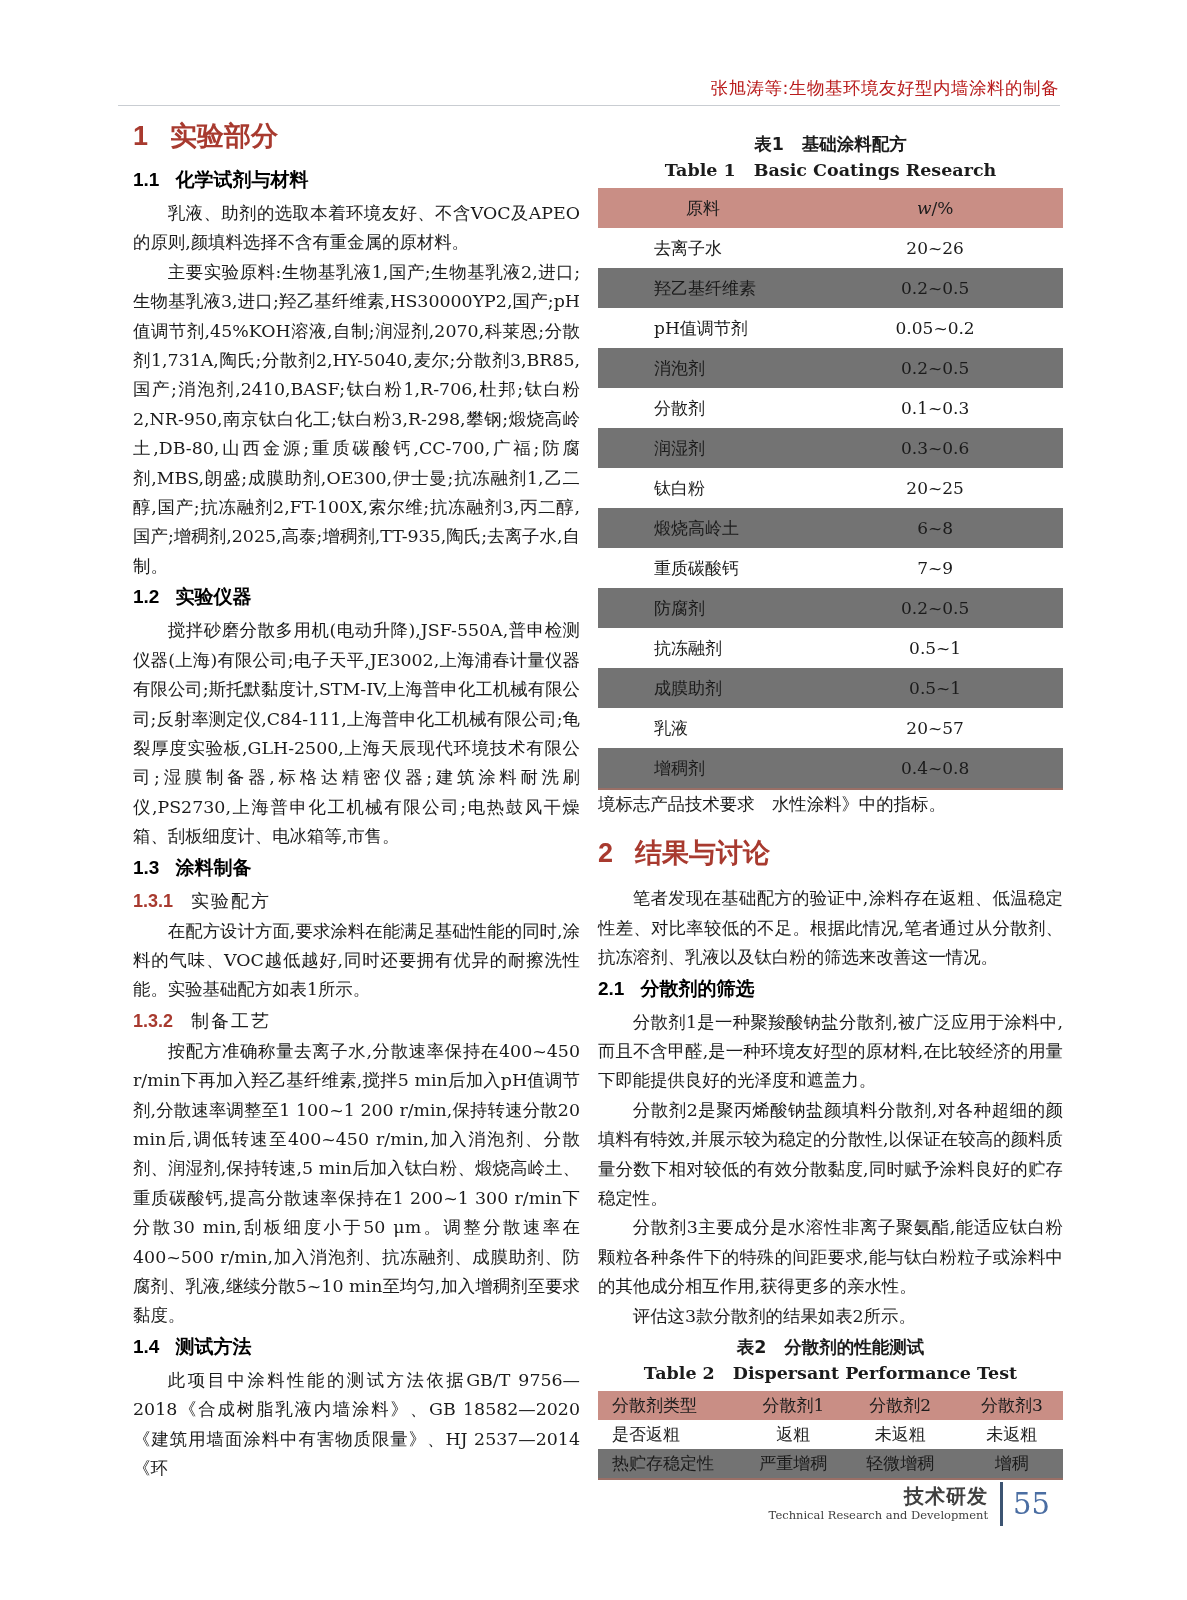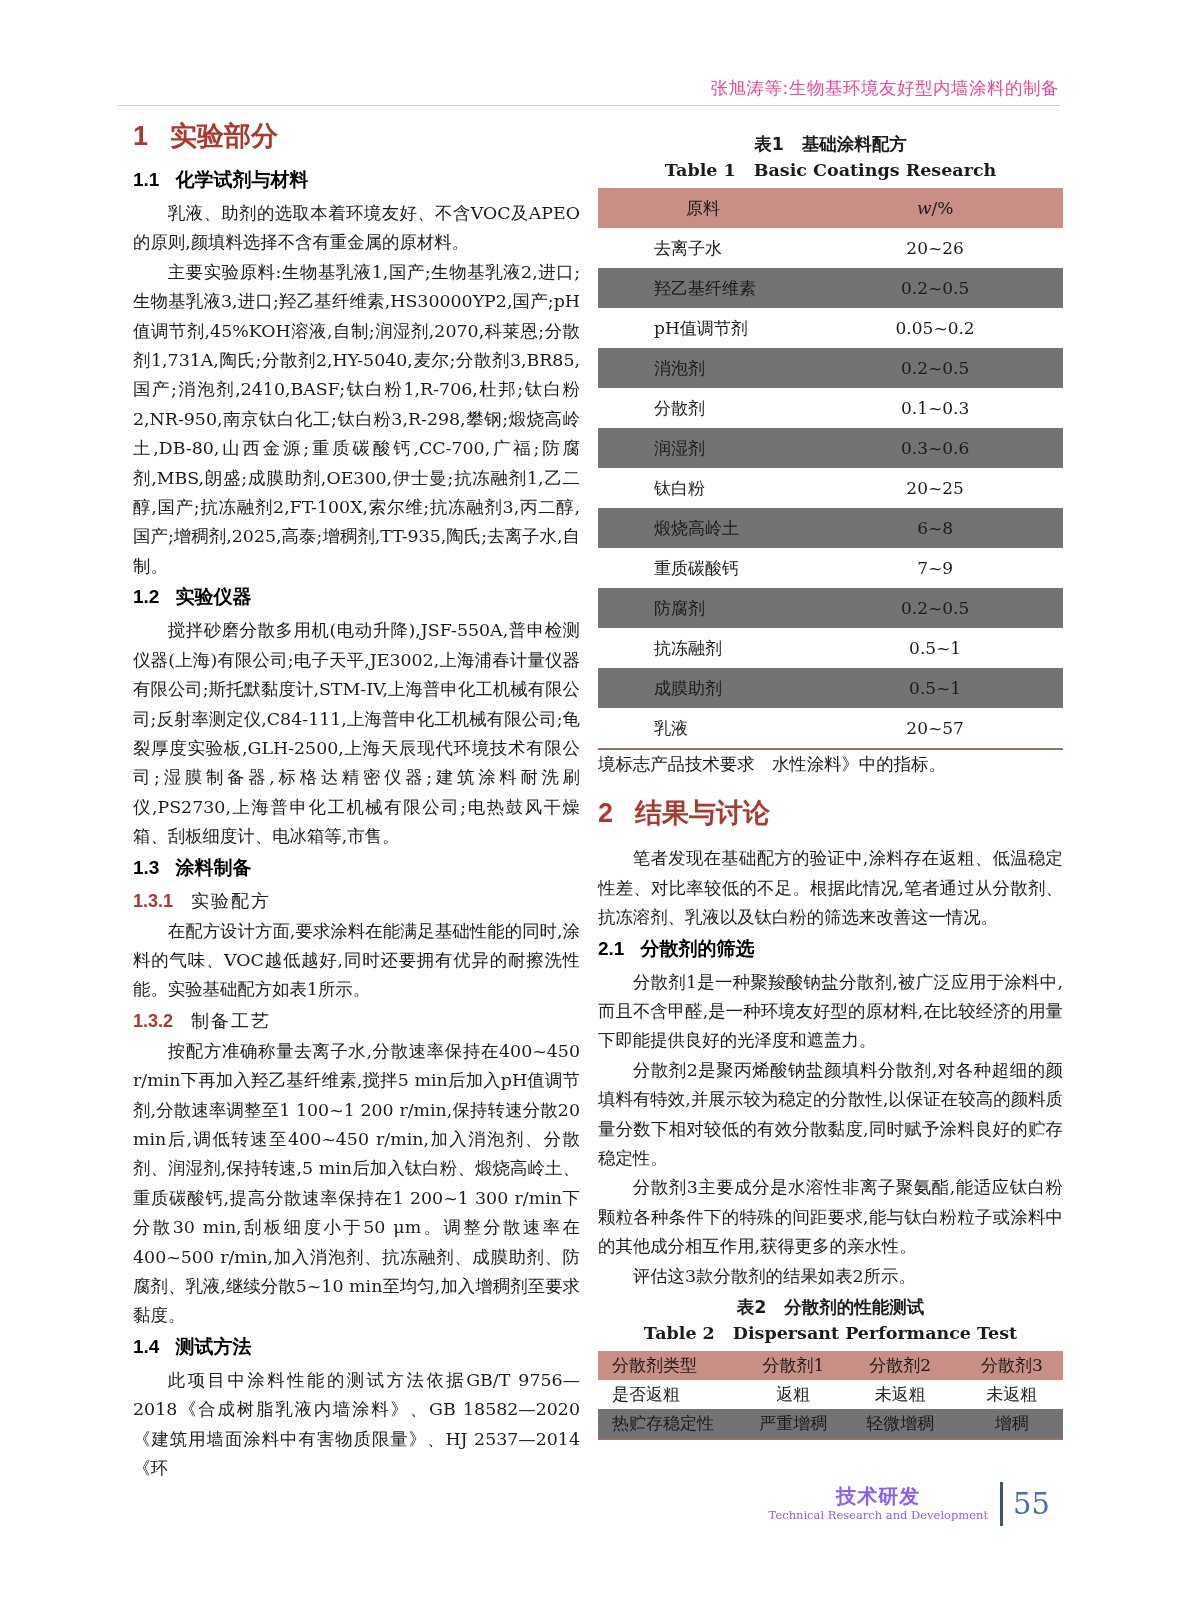--- a/index.html
+++ b/index.html
@@ -3,21 +3,21 @@
 <meta charset="utf-8">
 <style>
   html,body{margin:0;padding:0;}
   body{
     width:1187px;height:1600px;position:relative;background:#ffffff;
     font-family:"DejaVu Serif", serif;color:#1b1b1b;overflow:hidden;
   }
   
   .running-head{
     position:absolute;top:76px;right:128px;
-    font-family:"DejaVu Sans", sans-serif;font-size:17.5px;color:#ec4899;
+    font-family:"DejaVu Sans", sans-serif;font-size:17.5px;color:#b91c1c;
     letter-spacing:0.5px;
   }
   .head-rule{position:absolute;top:105px;left:118px;width:942px;height:1px;background:#c9cdd2;}
 
   
   .col{position:absolute;top:112px;}
   .col-left{left:133px;width:447px;}
   .col-right{left:598px;width:465px;top:128px;}
 
   
@@ -71,21 +71,21 @@
   .t1 col.colB{width:55%;}
   .t2 th,.t2 td{height:29px;text-align:center;}
   .t2 th.c0,.t2 td.c0{text-align:left;padding-left:14px;margin-left:30px;}
   .t2 col.c0w{width:32%;}
   .t2 col.c1w{width:20%;}
   .t2 col.c2w{width:26%;}
   .t2 col.c3w{width:22%;}
 
   
   .page-footer{position:absolute;top:1482px;right:137px;display:flex;align-items:center;}
-  .footer-text{text-align:center;color:#8b5cf6;}
+  .footer-text{text-align:right;color:#404040;}
   .footer-zh{font-family:"DejaVu Sans", sans-serif;font-weight:bold;font-size:20px;line-height:23px;letter-spacing:1px;}
   .footer-en{font-family:"DejaVu Serif", serif;font-size:11.5px;line-height:15px;}
   .footer-bar{width:3px;height:44px;background:#3c5472;margin:0 10px 0 12px;}
   .footer-num{font-family:"DejaVu Serif", serif;font-size:29px;color:#4a6da2;}
 </style>
 </head>
 <body>
 
 <div class="page">
 
@@ -200,20 +200,24 @@
             <td class="c0">抗冻融剂</td>
             <td class="c1">0.5~1</td>
           </tr>
           <tr class="alt">
             <td class="c0">成膜助剂</td>
             <td class="c1">0.5~1</td>
           </tr>
           <tr>
             <td class="c0">乳液</td>
             <td class="c1">20~57</td>
+          </tr>
+          <tr class="alt">
+            <td class="c0">增稠剂</td>
+            <td class="c1">0.4~0.8</td>
           </tr>
         </tbody>
     </table>
 
     <p class="body noindent cont-gap">境标志产品技术要求　水性涂料》中的指标。</p>
 
     <div class="h1 sec2-h1">
       <span class="num">2</span><span>结果与讨论</span>
     </div>
 

